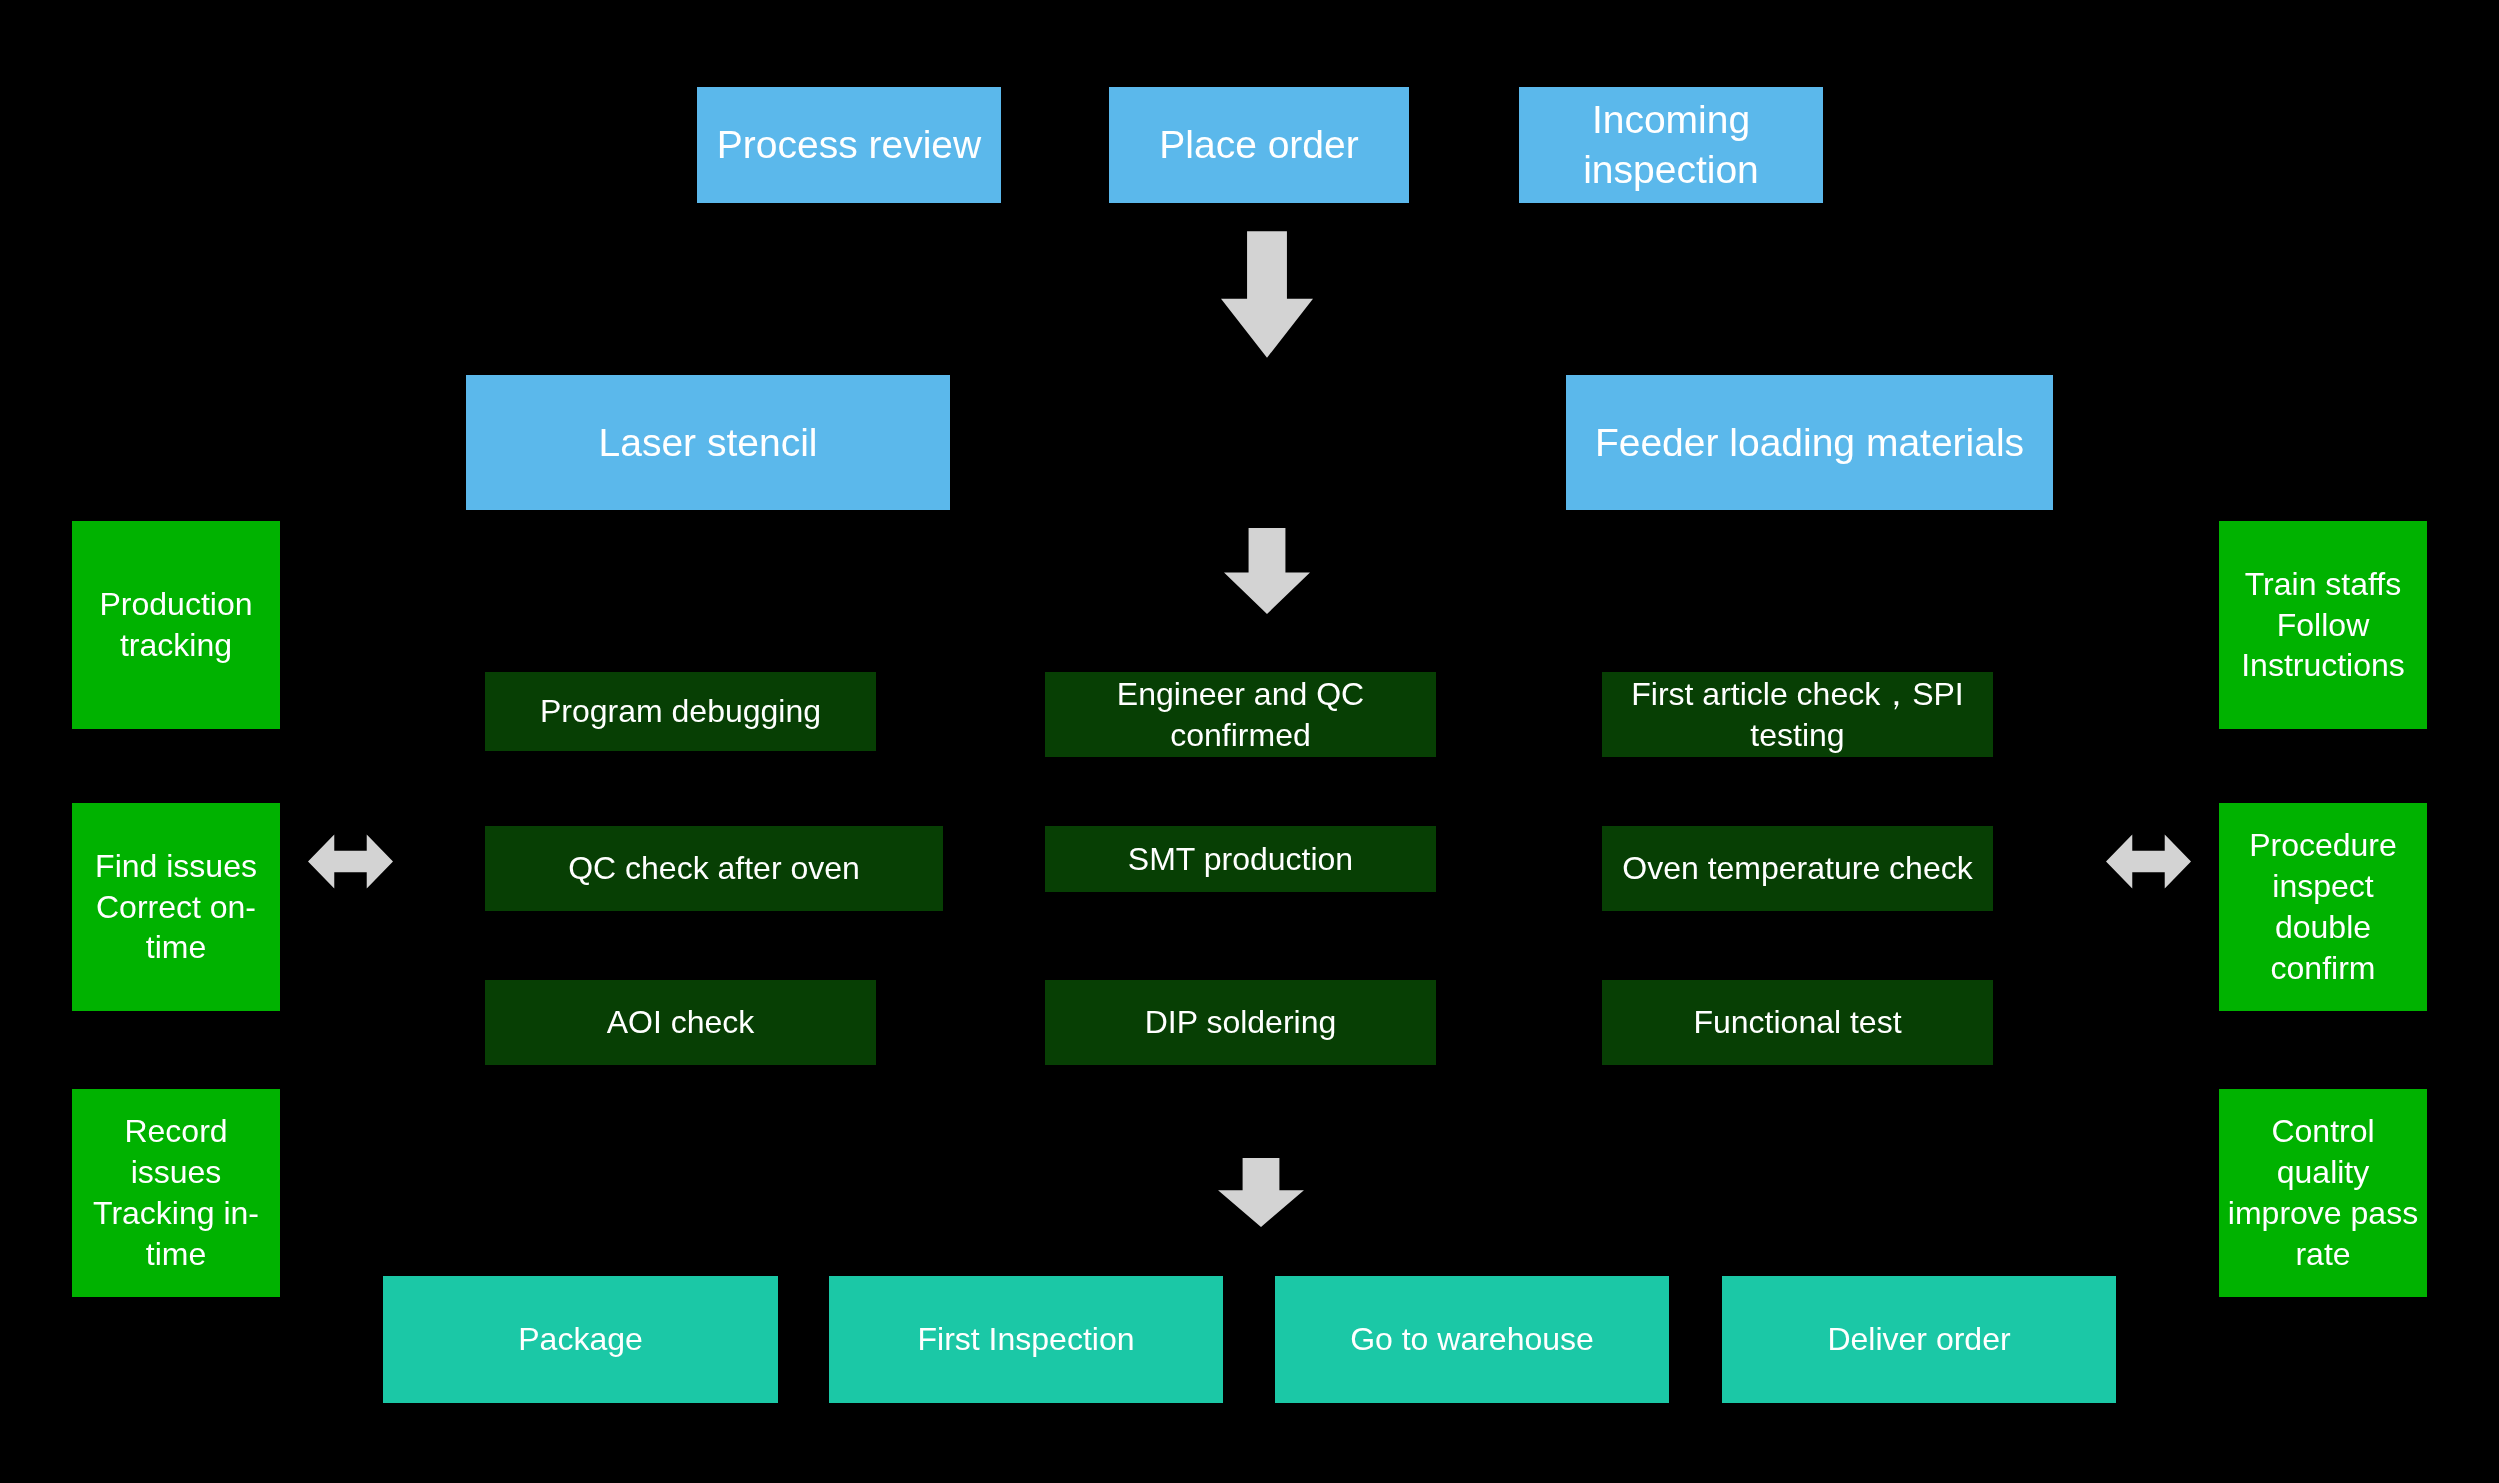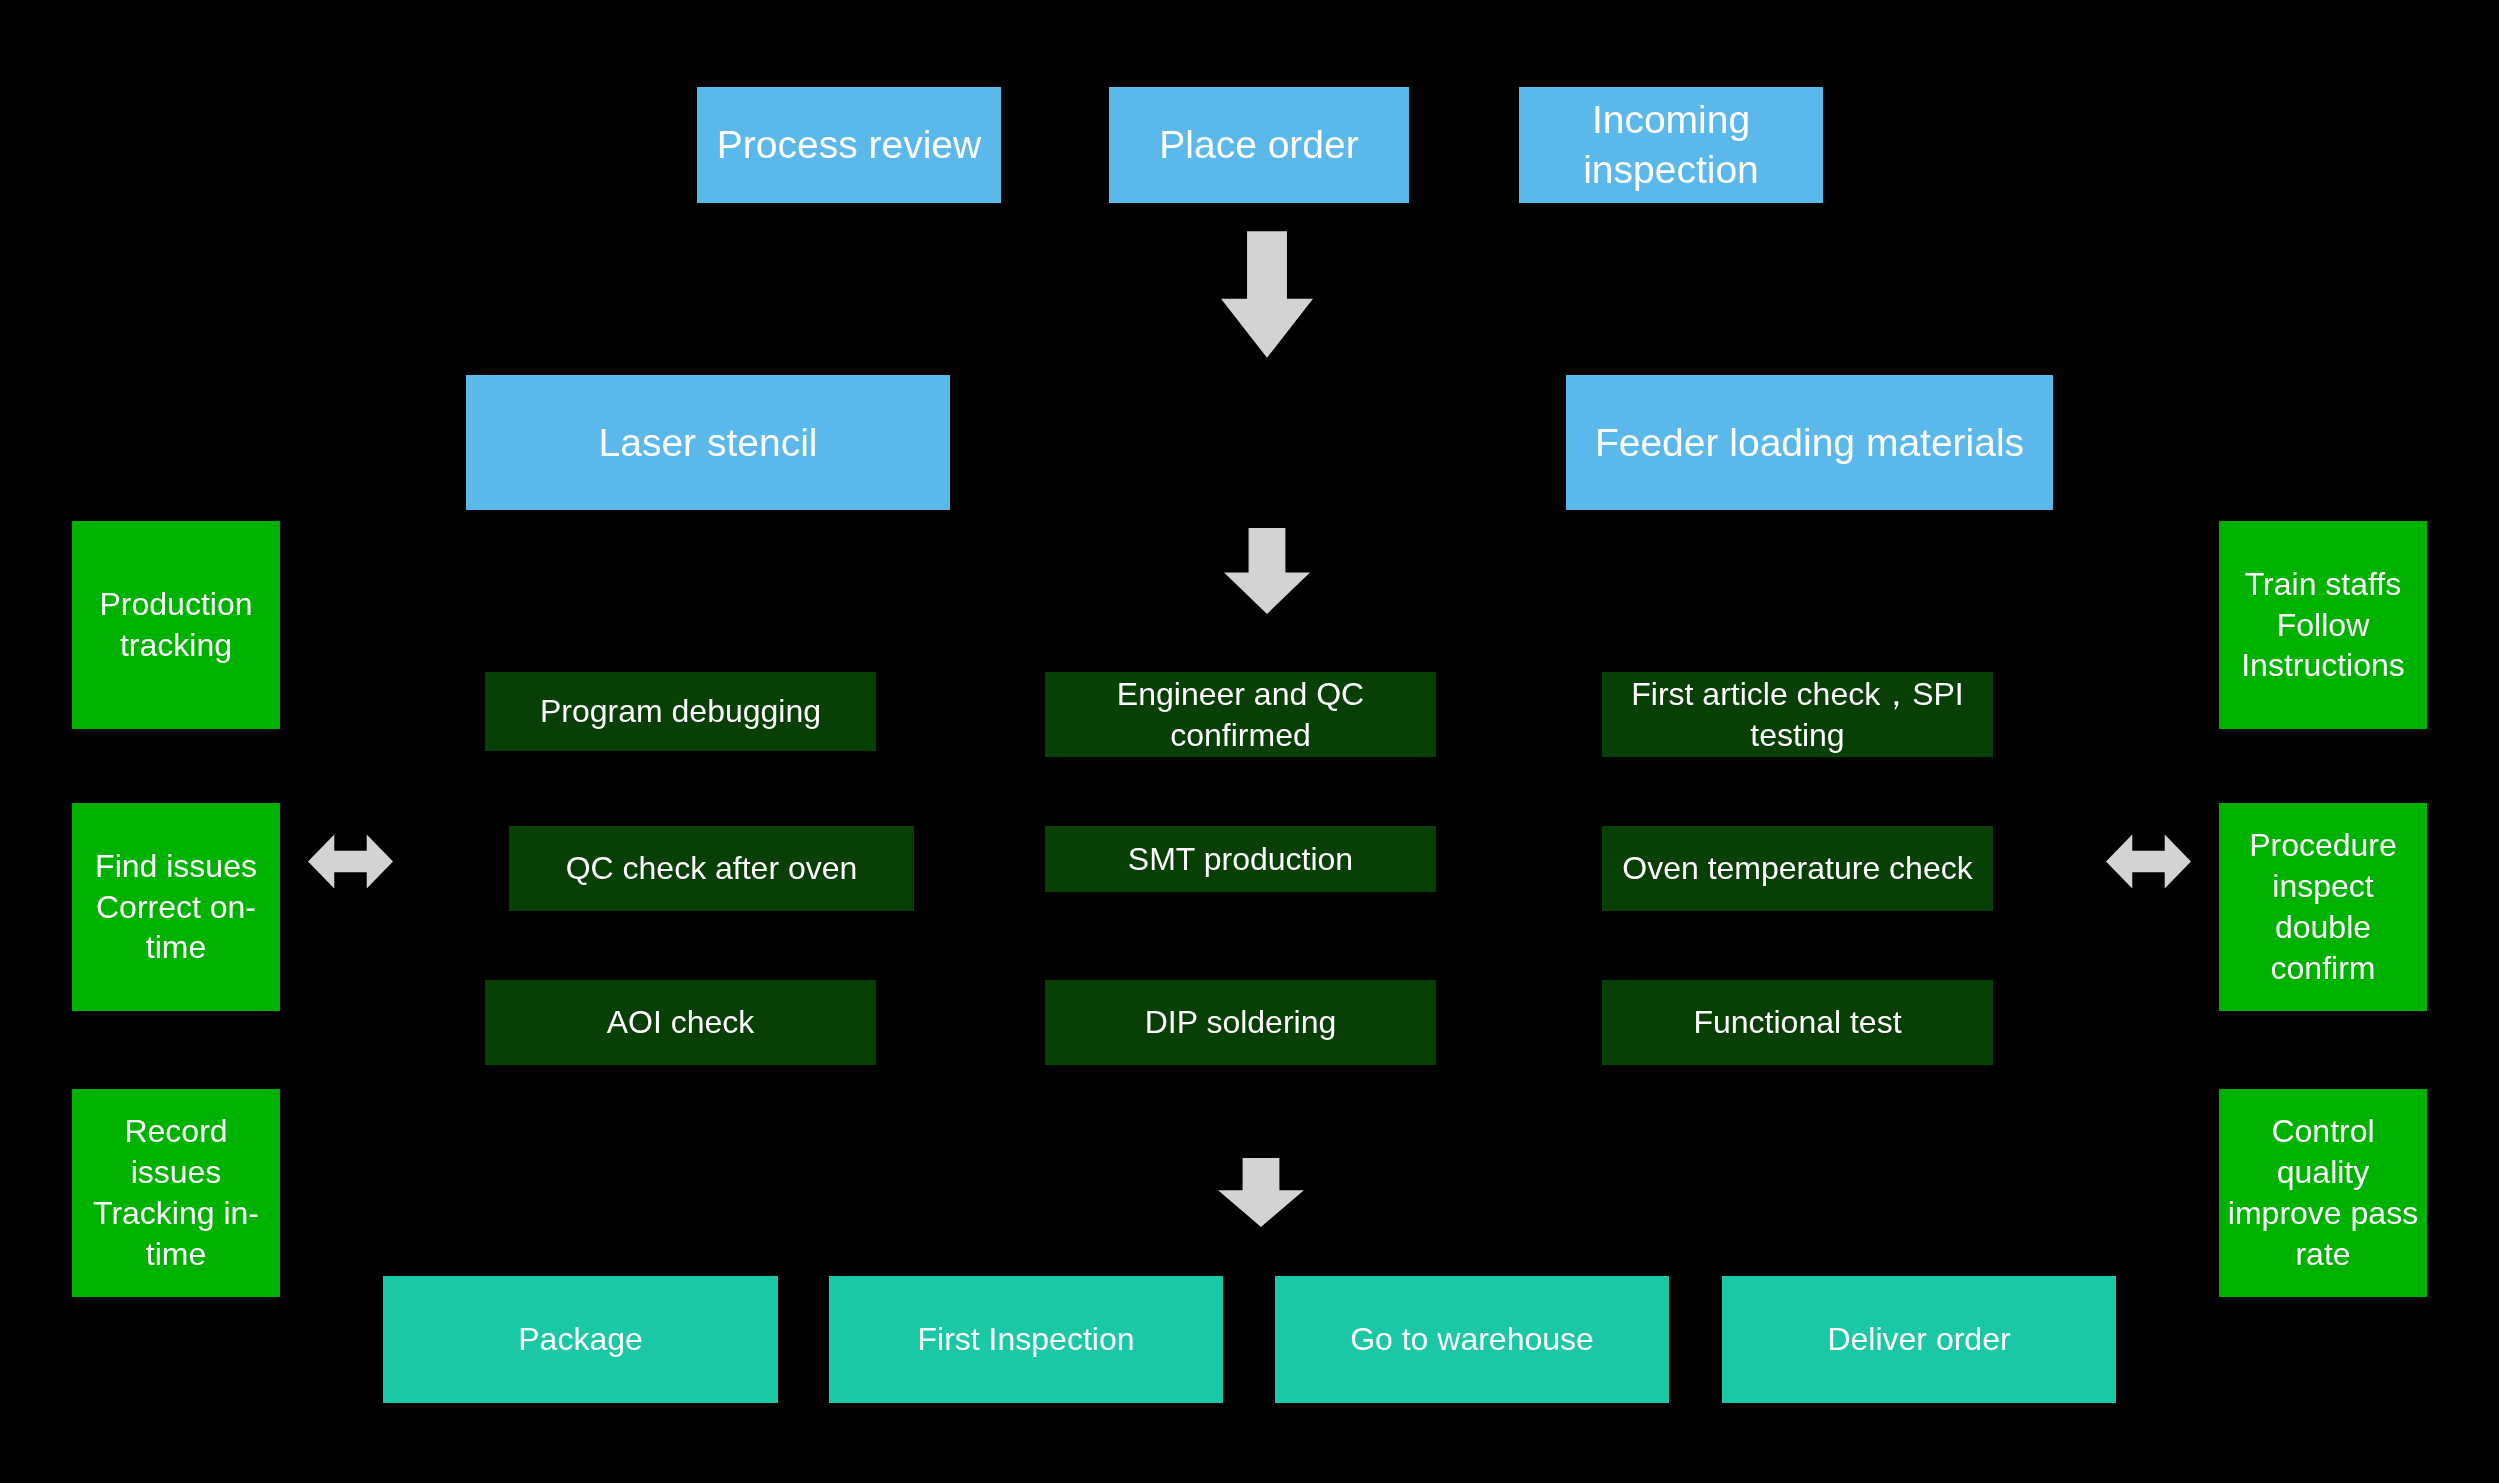--- a/index.html
+++ b/index.html
@@ -108,21 +108,21 @@
 
   <div class="arrow-lr" style="left:2106px; top:819px;">
     <svg width="85" height="85" viewBox="0 0 110 110">
       <polygon points="0,55 34,20 34,41 76,41 76,20 110,55 76,90 76,69 34,69 34,90" fill="#d3d3d3"></polygon>
     </svg>
   </div>
 
   <div class="node dark fs-dark" style="left:485px; top:672px; width:391px; height:79px;">
     <span>Program debugging</span>
   </div>
-  <div class="node dark fs-dark" style="left:485px; top:826px; width:405px; height:85px;margin-left:24px;">
+  <div class="node dark fs-dark" style="left:485px; top:826px; width:458px; height:85px;">
     <span>QC check after oven</span>
   </div>
   <div class="node dark fs-dark" style="left:485px; top:980px; width:391px; height:85px;">
     <span>AOI check</span>
   </div>
 
   <div class="node dark fs-dark" style="left:1045px; top:672px; width:391px; height:85px;">
     <span>Engineer and QC confirmed</span>
   </div>
   <div class="node dark fs-dark" style="left:1045px; top:826px; width:391px; height:66px;">

